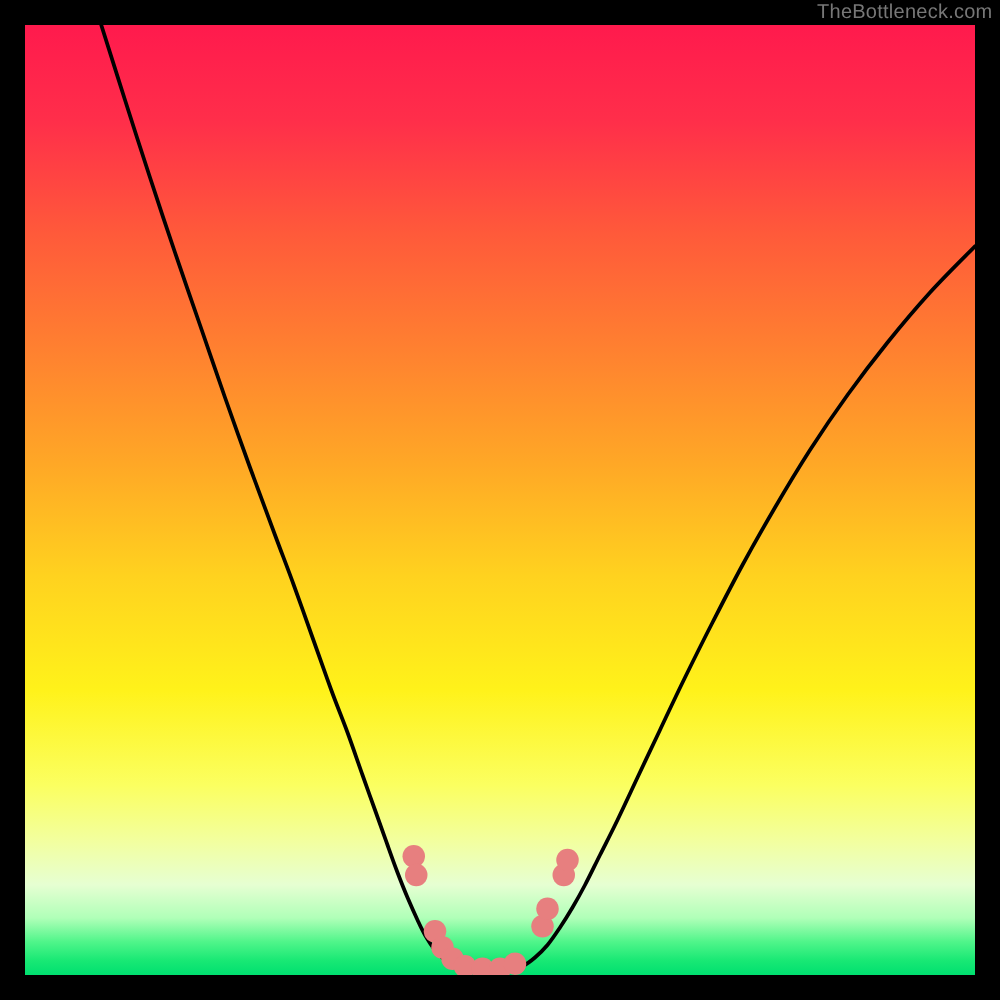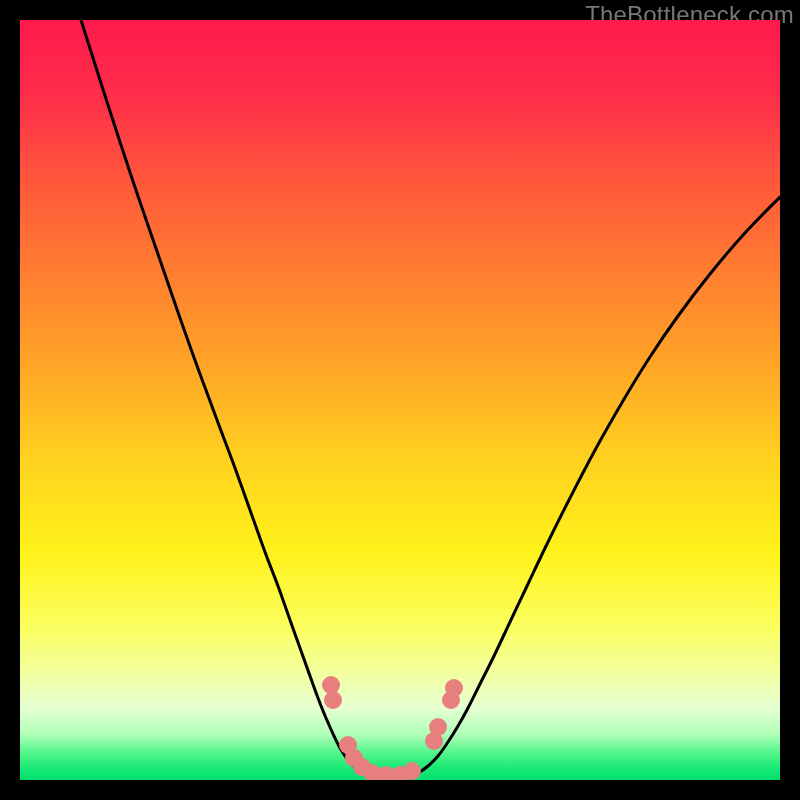--- a/index.html
+++ b/index.html
@@ -24,21 +24,21 @@
     top: 20px;
     left: 20px;
     width: 760px;
     height: 760px;
     overflow: hidden;
   }
   .watermark {
     position: absolute;
     right: 6px;
     color: #777;
-    font-size: 24px;
+    font-size: 16px;
     font-weight: 400;
     text-align: right;
     letter-spacing: 0.2px;
     user-select: none;
   }
   svg { display: block; }
 </style>
 </head>
 <body>
 

